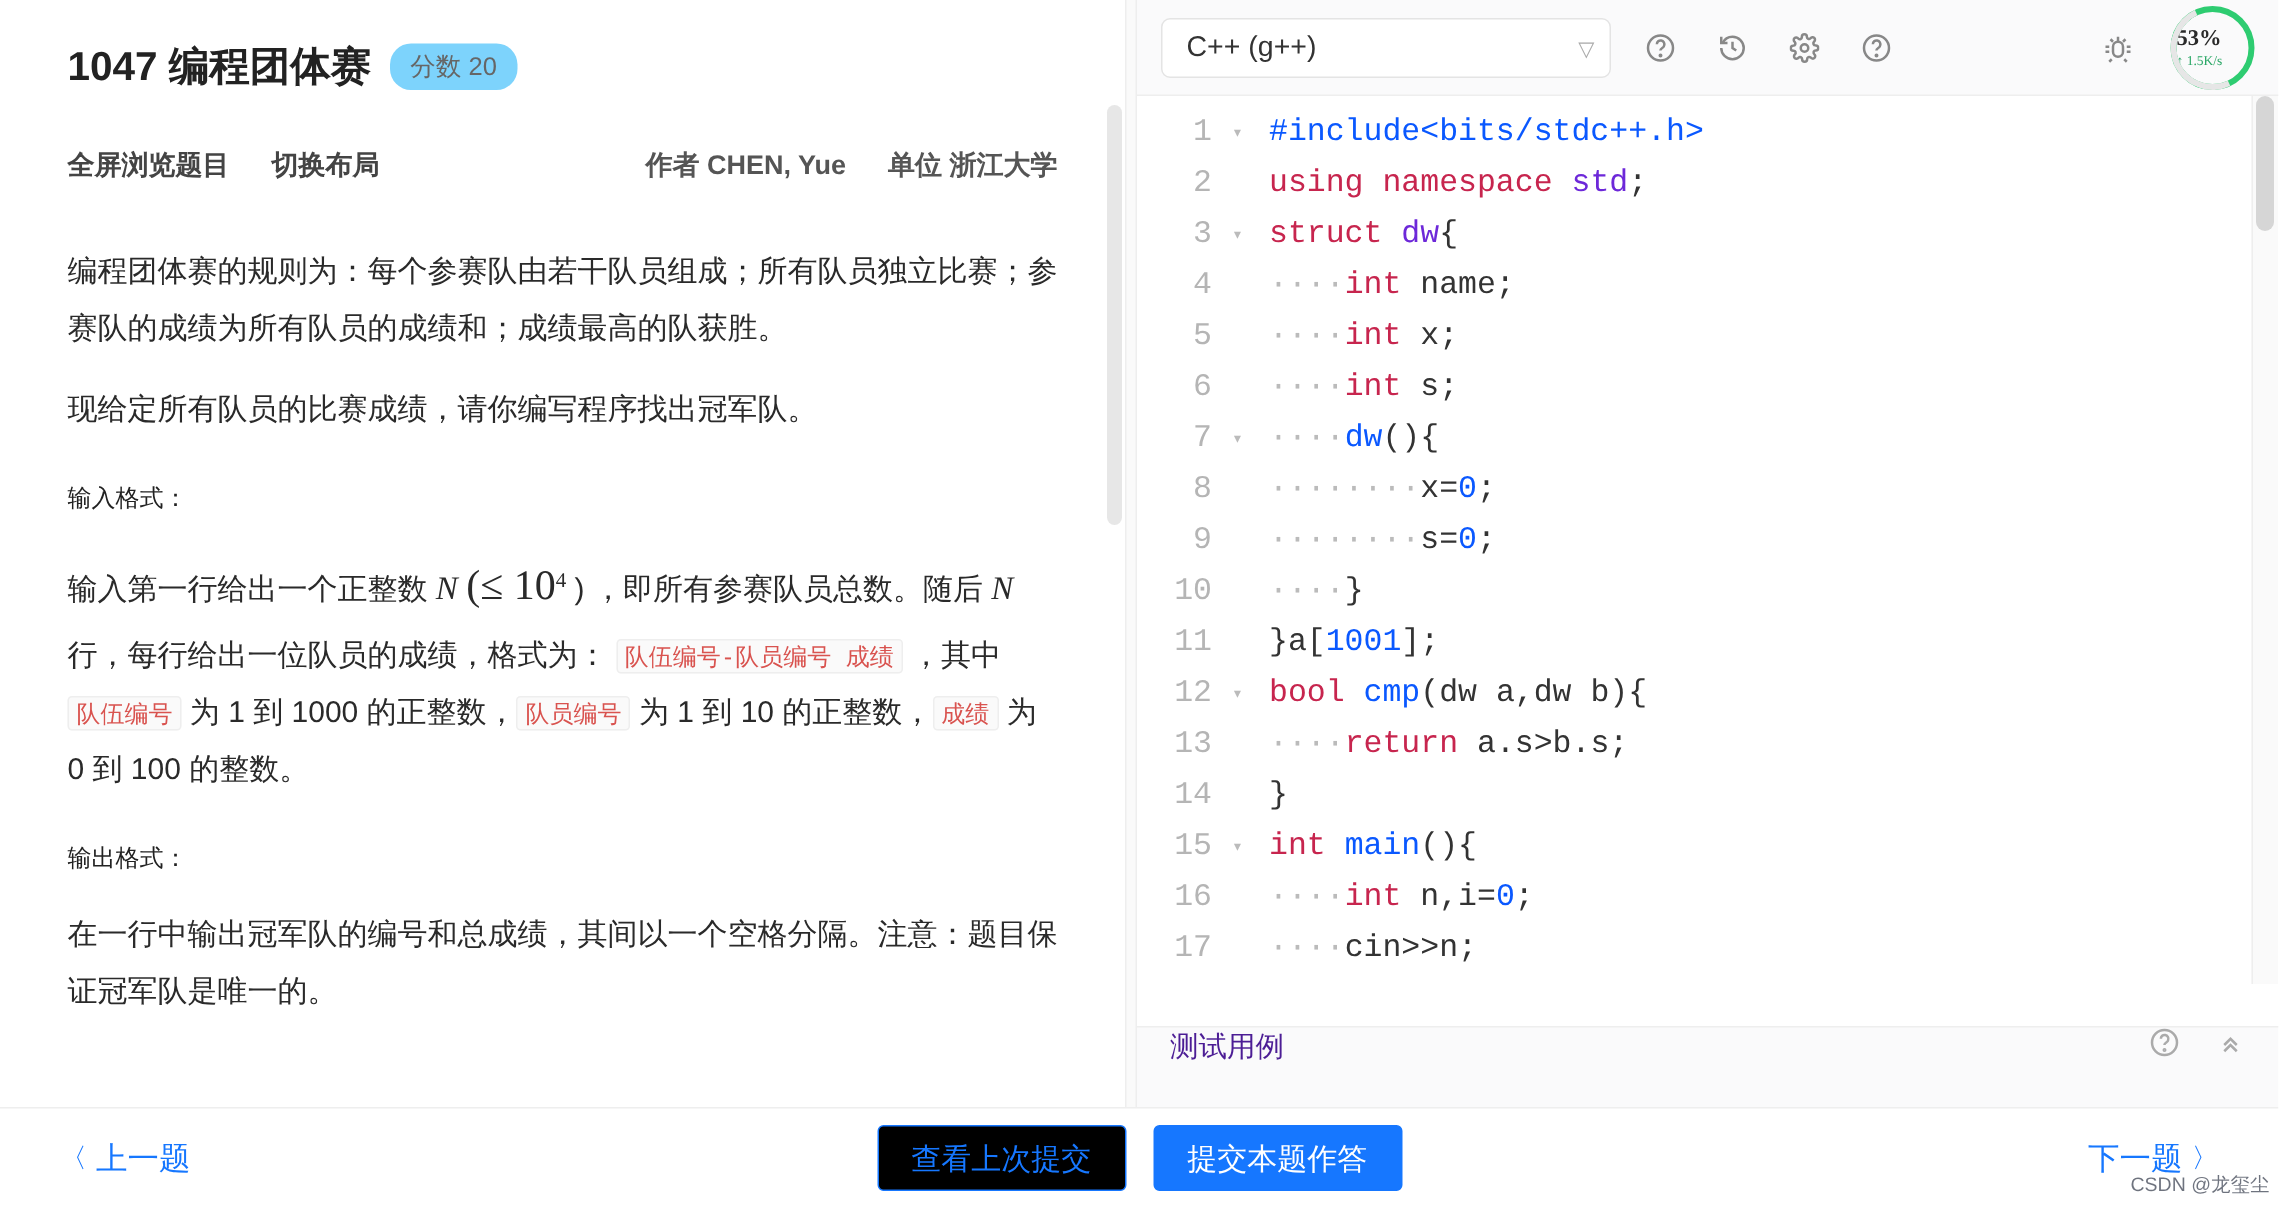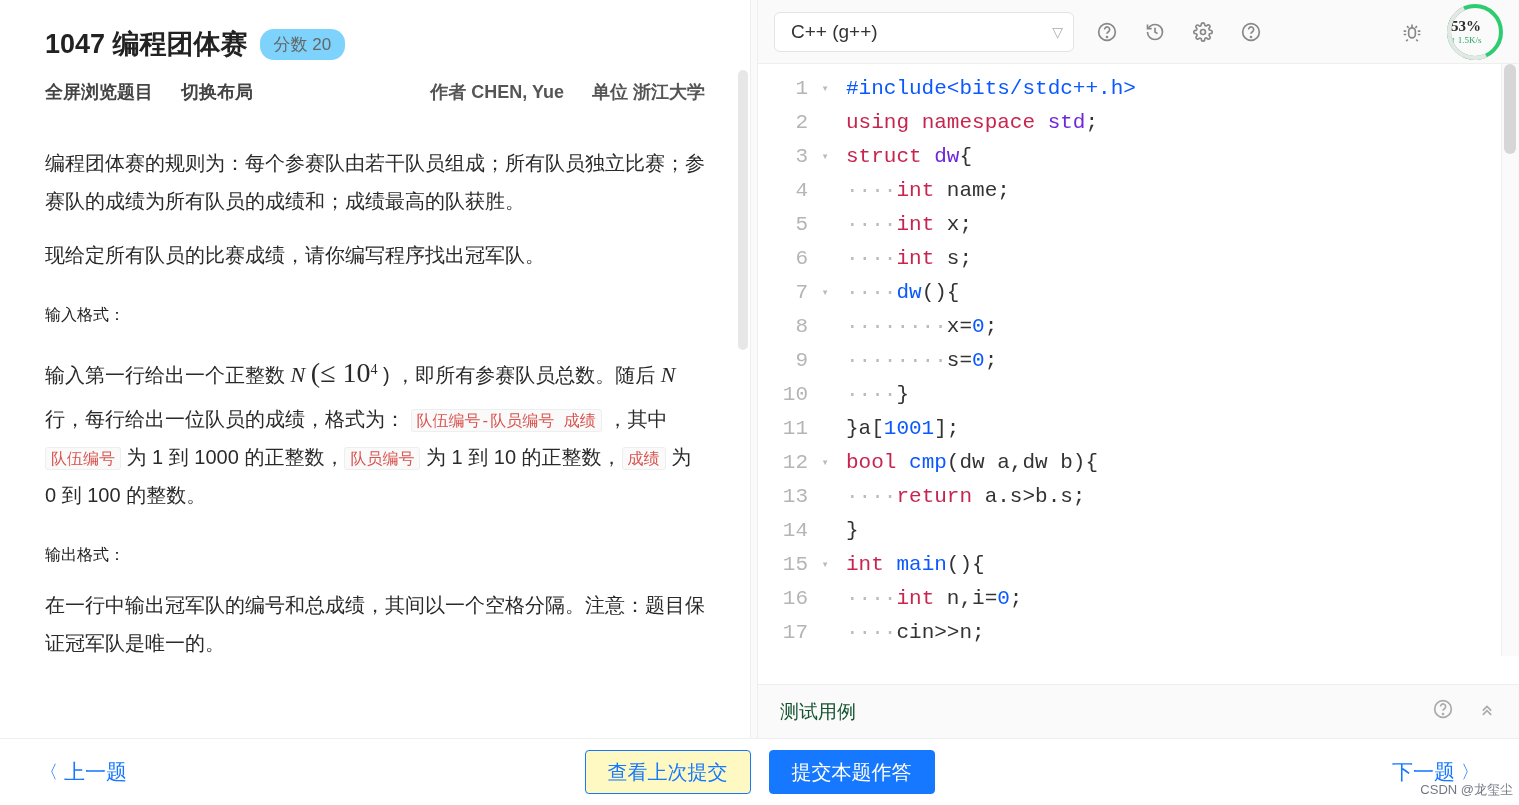--- a/index.html
+++ b/index.html
@@ -4,21 +4,21 @@
 <style>
   * { box-sizing: border-box; margin: 0; padding: 0; }
   body {
     font-family: -apple-system, "PingFang SC", "Microsoft YaHei", sans-serif;
     color: #333; background:#fff;
     width:1519px; height:805px; overflow:hidden;
   }
   .layout { display:flex; height:738px; }
   
   .problem-panel { width:750px; padding:26px 45px 0 45px; overflow:hidden; position:relative; }
-  .phdr { display:flex; align-items:center; gap:12px; margin-bottom:18px; }
+  .phdr { display:flex; align-items:center; gap:12px; margin-bottom:36px; }
   .ptitle { font-size:27px; font-weight:700; color:#222; }
   .badge { background:#7dd3fc; color:#666; border-radius:14px; padding:4px 14px; font-size:17px; }
   .meta-row { display:flex; gap:28px; font-size:18px; color:#555; margin-bottom:40px;font-weight:bold; }
   .meta-row .ml { margin-left:auto; }
   .link-like { color:#444; }
   .pbody { font-size:20px; color:#2a2a2a; line-height:1.9; }
   .pbody h2 { font-size:16px; font-weight:400; margin:26px 0 16px 0; color:#222; }
   .pbody p { margin-bottom:16px; }
   .serif-i { font-family:"Times New Roman", serif; font-style:italic; font-size:22px; }
   .serif { font-family:"Times New Roman", serif; font-size:28px; }
@@ -55,30 +55,30 @@
   .code .l{height:34px; display:block;}
   .kw-pre{color:#0a58ff}
   .kw-incname{color:#0a58ff}
   .kw-red{color:#c7254e}
   .kw-blue{color:#6d28d9}
   .kw-fn{color:#0a58ff}
   .num{color:#0a58ff}
   .dot{color:#bbb}
   
   
-  .tests { height:54px; background:#fafafb; border-top:1px solid #eee; display:flex; align-items:center; padding:0 22px; font-size:19px; color:#14532d; gap:16px;margin-top:28px;}
+  .tests { height:54px; background:#fafafb; border-top:1px solid #eee; display:flex; padding:0 22px; font-size:19px; color:#4c1d95; gap:16px;margin-top:28px;}
   .tests .r{margin-left:auto;display:flex;gap:24px;color:#aaa}
 
   
   .bottom { height:67px; border-top:1px solid #eee; background:#fff; display:flex; align-items:center; padding:0 40px; }
   .navlink { color:#1677ff; font-size:21px; display:flex; align-items:center; gap:6px; }
   .navlink .chev{font-size:18px}
   .bottom .mid{flex:1;display:flex;justify-content:center;gap:18px}
   .btn { height:44px; padding:0 22px; border-radius:4px; font-size:20px; display:flex; align-items:center; cursor:pointer;}
-  .btn-outline{background:#fef9c3;border:1px solid #1677ff;color:#1677ff}
+  .btn-outline{background:#000000;border:1px solid #1677ff;color:#1677ff}
   .btn-primary{background:#1677ff;color:#fff;border:1px solid #1677ff}
   .watermark{position:absolute;right:6px;bottom:6px;font-size:13px;color:#0f172a;opacity:.6}
 </style>
 </head>
 <body>
 
 <div class="layout">
 
   <div class="problem-panel">
     <div class="phdr">

